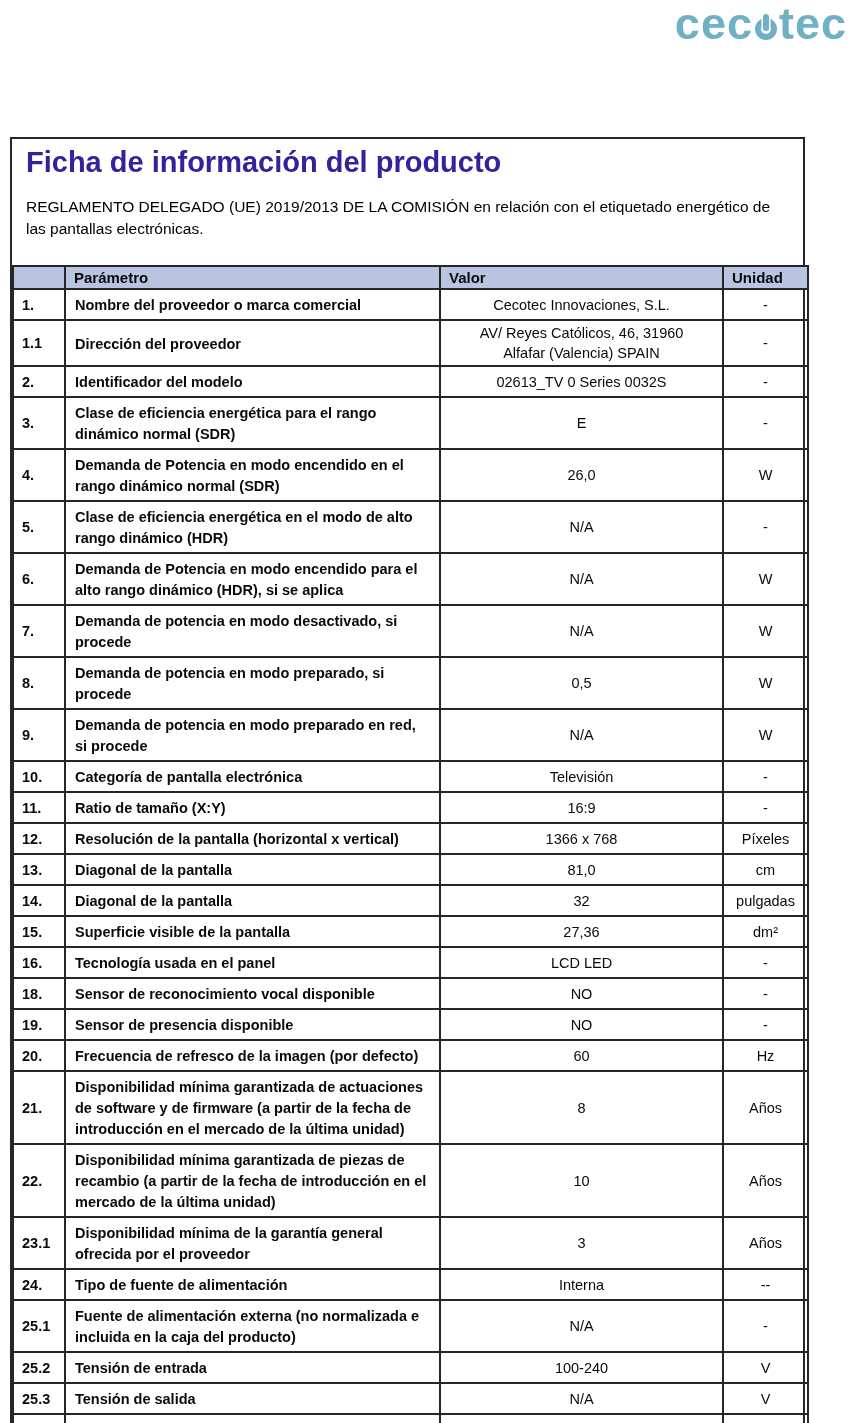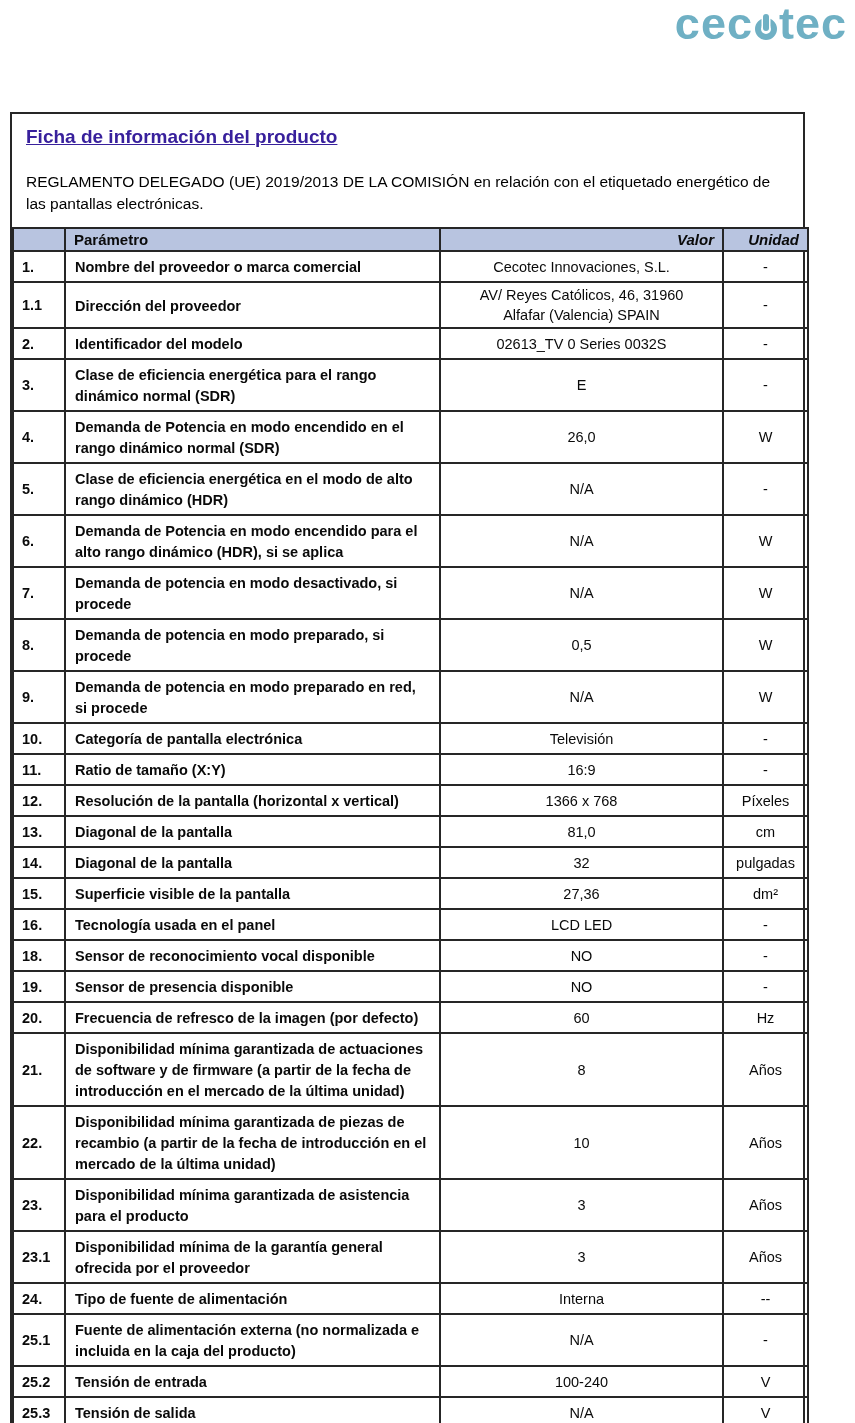--- a/index.html
+++ b/index.html
@@ -10,21 +10,21 @@
     --text-color:#0a0a0a;
   }
   *{box-sizing:border-box;}
   html,body{margin:0;padding:0;}
   body{
     width:855px;height:1423px;overflow:hidden;background:#ffffff;
     font-family:"Liberation Sans", sans-serif;color:var(--text-color);
     position:relative;
   }
   
-  .logo-bar{position:relative;height:112px;}
+  .logo-bar{position:relative;height:137px;}
   .logo{
     position:absolute;top:-4px;right:8px;
     font-size:45px;font-weight:bold;letter-spacing:1px;
     color:var(--logo-color);line-height:56px;
   }
   .power-o{
     display:inline-block;width:22px;height:22px;
     border:6px solid currentColor;border-radius:50%;
     position:relative;margin:0 2px;top:1px;
   }
@@ -37,26 +37,25 @@
     width:6px;height:17px;background:currentColor;border-radius:3px;
   }
   
   .doc-box{
     margin-left:10px;width:795px;
     border:2px solid var(--border-color);
     background:#ffffff;
   }
   .doc-title{
     padding:9px 14px 0 14px;
-    font-size:19px;font-weight:bold;color:var(--title-color);
+    font-size:29px;font-weight:bold;color:var(--title-color);
     line-height:28px;
-    text-decoration:underline;
   }
   .doc-subtitle{
-    padding:0 14px;margin-top:20px;margin-bottom:12px;
+    padding:0 14px;margin-top:20px;margin-bottom:25px;
     font-size:15.5px;line-height:22px;color:#000;
   }
   
   table.product{
     width:100%;border-collapse:collapse;table-layout:fixed;
     font-size:14.5px;
   }
   table.product col.c-num{width:52px;}
   table.product col.c-param{width:375px;}
   table.product col.c-value{width:283px;}
@@ -64,21 +63,21 @@
   table.product th, table.product td{
     border:2px solid var(--border-color);
     vertical-align:middle;
   }
   table.product thead th{
     background:var(--header-bg);
     font-weight:bold;font-size:15px;
     padding:2px 8px;height:20px;
   }
   th.h-param{text-align:left;}
-  th.h-value,th.h-unit{text-align:right;font-style:italic;}
+  th.h-value,th.h-unit{text-align:left;}
   td.num{font-weight:bold;padding:2px 4px 2px 8px;line-height:20px;}
   td.param{font-weight:bold;text-align:left;padding:5px 10px 3px 9px;line-height:21px;}
   td.value{text-align:center;padding:2px 6px;line-height:20px;white-space:pre-line;}
   td.unit{text-align:center;padding:2px 4px;line-height:20px;}
 </style>
 </head>
 <body>
 
 <div class="logo-bar">
   <div class="logo">
@@ -233,26 +232,20 @@
     <td class="value">8</td>
     <td class="unit">Años</td>
   </tr>
         <tr>
     <td class="num">22.</td>
     <td class="param">Disponibilidad mínima garantizada de piezas de recambio (a partir de la fecha de introducción en el mercado de la última unidad)</td>
     <td class="value">10</td>
     <td class="unit">Años</td>
   </tr>
         <tr>
-    <td class="num">23.</td>
-    <td class="param">Disponibilidad mínima garantizada de asistencia para el producto</td>
-    <td class="value">3</td>
-    <td class="unit">Años</td>
-  </tr>
-        <tr>
     <td class="num">23.1</td>
     <td class="param">Disponibilidad mínima de la garantía general ofrecida por el proveedor</td>
     <td class="value">3</td>
     <td class="unit">Años</td>
   </tr>
         <tr>
     <td class="num">24.</td>
     <td class="param">Tipo de fuente de alimentación</td>
     <td class="value">Interna</td>
     <td class="unit">--</td>

